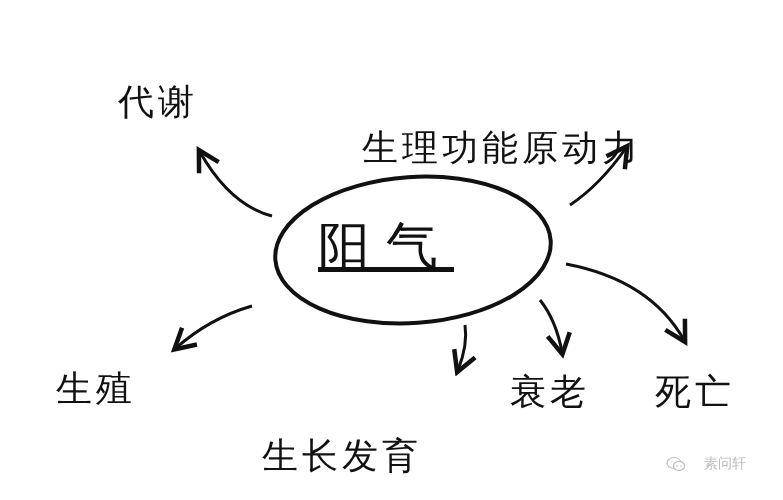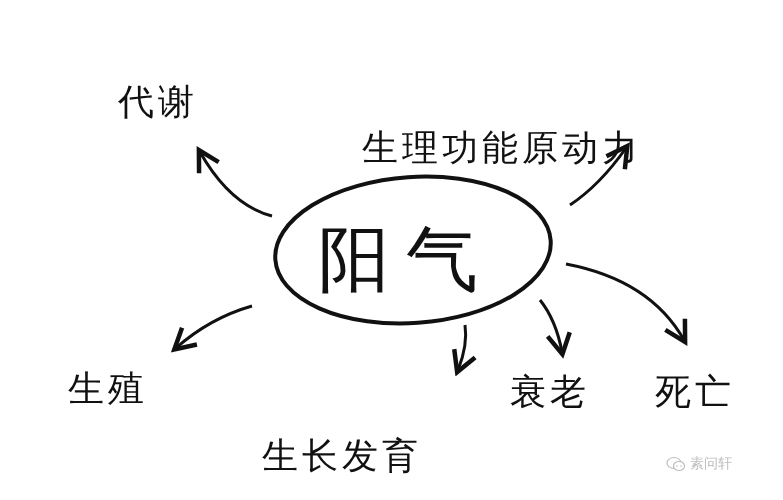--- a/index.html
+++ b/index.html
@@ -1,21 +1,21 @@
 <!DOCTYPE html>
 <html><head>
 <meta charset="utf-8">
 <style>
   html, body { margin:0; padding:0; background:#ffffff; }
   body { width:783px; height:500px; position:relative; overflow:hidden; font-family:"DejaVu Serif", serif; color:#111; }
   .label { position:absolute; font-family:"DejaVu Serif", serif; color:#111; white-space:nowrap; font-weight:normal; letter-spacing:4px; }
   #diagram { position:absolute; left:0; top:0; }
-  .center { font-size:72px; letter-spacing:16px; }
+  .center { font-size:52px; letter-spacing:16px;text-decoration:underline; }
   .node { font-size:36px; }
-  .wm { position:absolute; left:666px; top:455px; font-family:"DejaVu Sans", sans-serif; font-size:14px; color:#bdbdbd; display:flex; align-items:center; gap:4px; }
+  .wm { position:absolute; left:666px; top:455px; font-family:"DejaVu Sans", sans-serif; font-size:14px; color:#bdbdbd; display:flex; align-items:center; gap:18px; }
 </style>
 </head>
 <body>
 
 <svg id="diagram" width="783" height="500" viewBox="0 0 783 500">
   <defs>
     <marker id="ah" viewBox="0 0 12 12" refX="9" refY="6" markerWidth="9" markerHeight="9" orient="auto-start-reverse">
       <path d="M1,1 L10,6 L1,11" fill="none" stroke="#111" stroke-width="2"></path>
     </marker>
   </defs>
@@ -24,21 +24,21 @@
   <path d="M570,205 Q600,185 626,148" fill="none" stroke="#111" stroke-width="3" marker-end="url(#ah)"></path>
   <path d="M252,306 Q210,318 176,348" fill="none" stroke="#111" stroke-width="3" marker-end="url(#ah)"></path>
   <path d="M465,325 Q468,345 458,370" fill="none" stroke="#111" stroke-width="3" marker-end="url(#ah)"></path>
   <path d="M540,300 Q556,320 562,352" fill="none" stroke="#111" stroke-width="3" marker-end="url(#ah)"></path>
   <path d="M566,264 Q650,280 684,340" fill="none" stroke="#111" stroke-width="3" marker-end="url(#ah)"></path>
 </svg>
 
 <div class="label center" style="left:318px; top:212px;">阳气</div>
 <div class="label node" style="left:118px; top:78px;">代谢</div>
 <div class="label node" style="left:362px; top:80px;margin-top:44px;">生理功能原动力</div>
-<div class="label node" style="left:68px; top:365px;">生殖</div>
+<div class="label node" style="left:56px; top:365px;">生殖</div>
 <div class="label node" style="left:262px; top:432px;">生长发育</div>
 <div class="label node" style="left:510px; top:368px;">衰老</div>
 <div class="label node" style="left:655px; top:368px;">死亡</div>
 
 <div class="wm">
   <svg width="20" height="16" viewBox="0 0 20 16">
     <ellipse cx="8" cy="7" rx="7" ry="5.5" fill="none" stroke="#bdbdbd" stroke-width="1.2"></ellipse>
     <ellipse cx="13" cy="10" rx="5.5" ry="4.5" fill="#fff" stroke="#bdbdbd" stroke-width="1.2"></ellipse>
     <circle cx="11" cy="10" r="0.8" fill="#bdbdbd"></circle>
       <circle cx="15" cy="10" r="0.8" fill="#bdbdbd"></circle>

